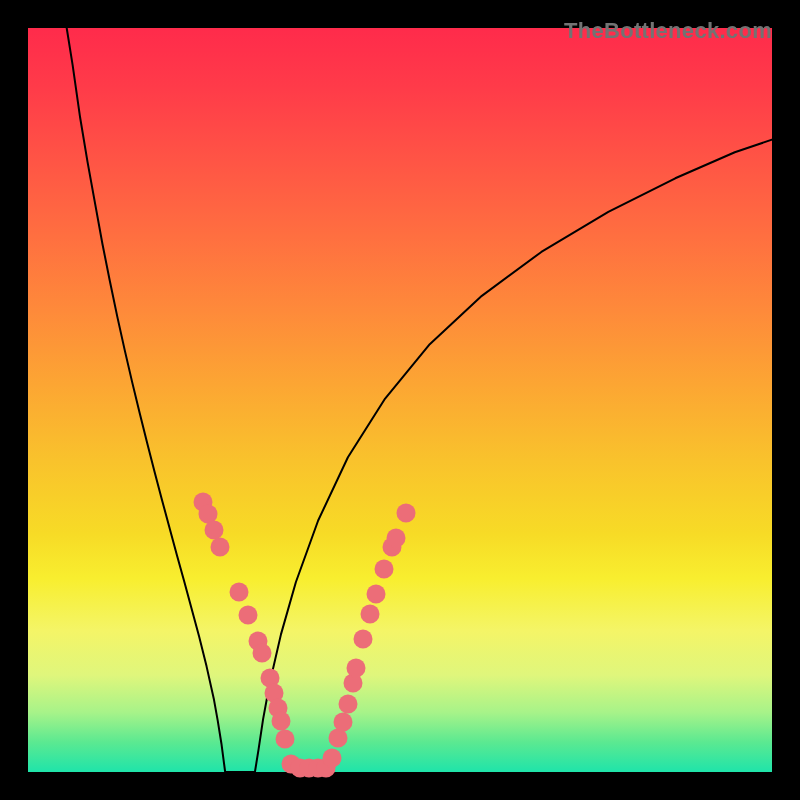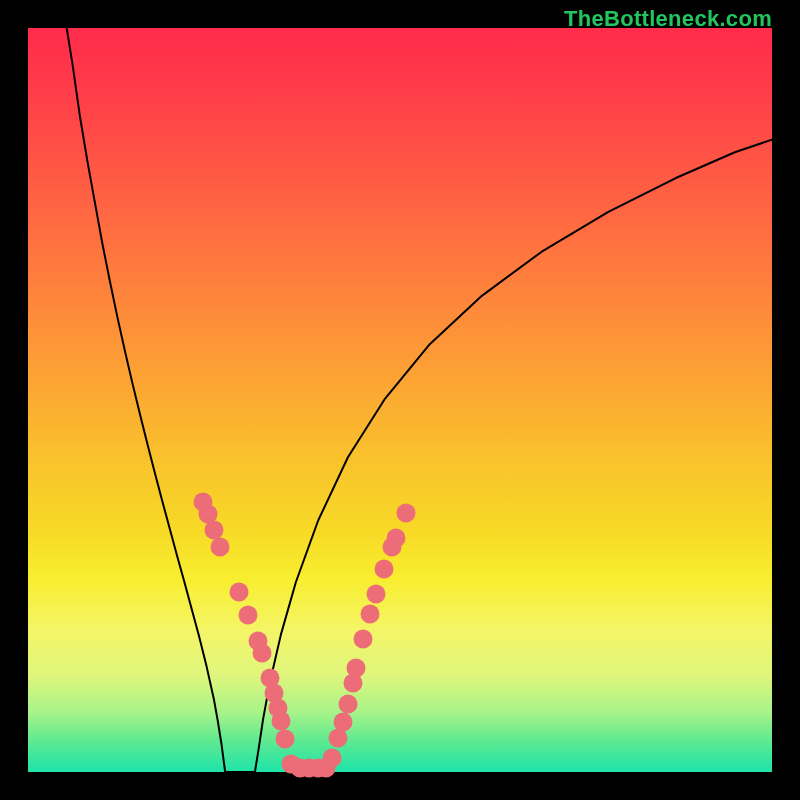--- a/index.html
+++ b/index.html
@@ -30,22 +30,23 @@
         #dff67c 87%,
         #a7f389 92%,
         #5be991 96%,
         #1fe4aa 100%
       );
     }
     .watermark {
       position: absolute;
       font-family: Arial, Helvetica, sans-serif;
       font-weight: 600;
-      color: #22c55e;
+      color: #737373;
       letter-spacing: 0.3px;
+      margin-top: 12px;
     }
     svg.overlay {
       position: absolute;
       left: 0; top: 0;
       width: 100%; height: 100%;
       overflow: visible;
     }
   </style>
 </head>
 <body>

